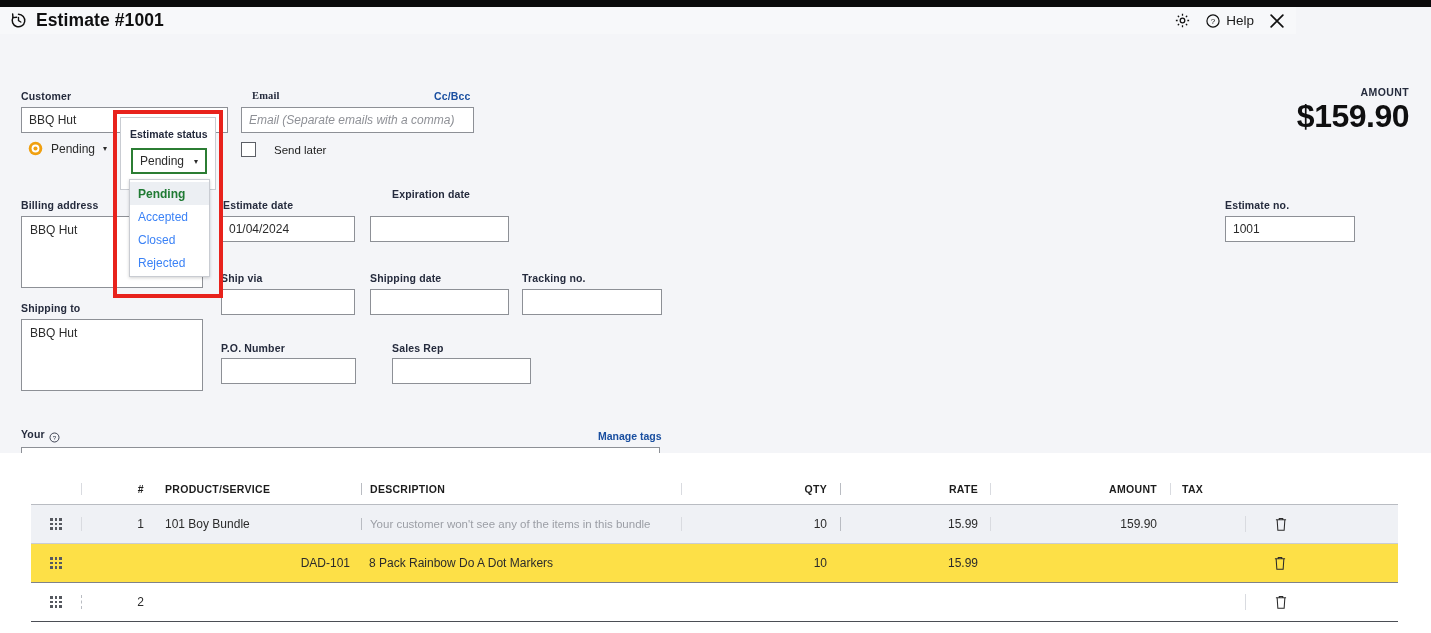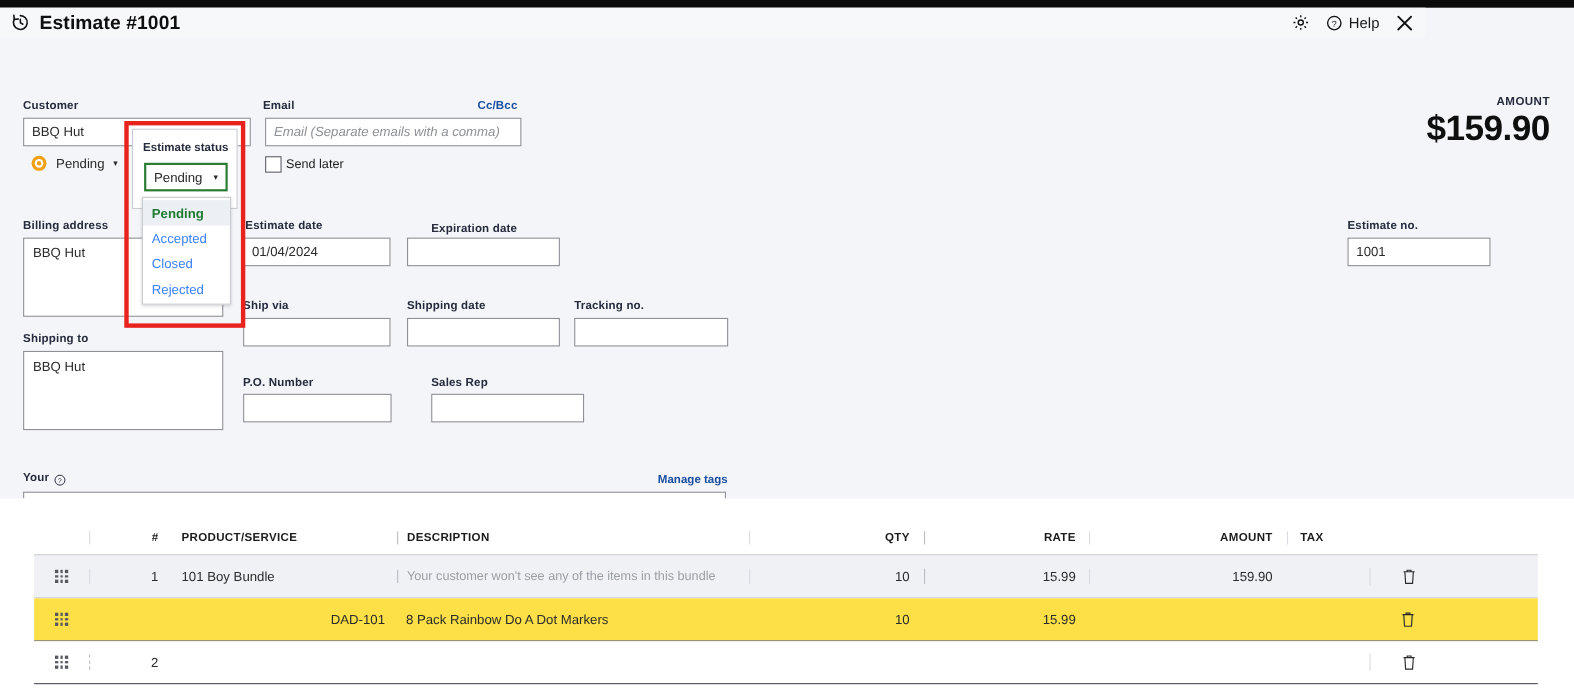--- a/index.html
+++ b/index.html
@@ -48,31 +48,31 @@
   .caret-sm { font-size: 8px; color: #2b2b2b; margin-left: 1px; }
 
   .billing-label { position: absolute; left: 21px; top: 165px; }
   .billing-area { position: absolute; left: 21px; top: 182px; width: 182px; height: 72px;
     background:#fff; border: 1px solid #8d9096; padding: 6px 8px; font-size: 12px; color:#2b2b2b; }
   .shipping-label { position: absolute; left: 21px; top: 268px; }
   .shipping-area { position: absolute; left: 21px; top: 285px; width: 182px; height: 72px;
     background:#fff; border: 1px solid #8d9096; padding: 6px 8px; font-size: 12px; color:#2b2b2b; }
 
   
-  .email-label { position: absolute; left: 239px; top: 56px; }
+  .email-label { position: absolute; left: 252px; top: 56px; font-family: Liberation Serif, serif; }
   .ccbcc { position: absolute; left: 434px; top: 56px; font-size: 10.5px; font-weight:bold; color: #1a4fa0; cursor:pointer; letter-spacing:.15px;}
   .email-input { position: absolute; left: 241px; top: 73px; width: 233px; }
-  .sendlater { position: absolute; left: 241px; top: 108px; display: flex; align-items: center; gap: 4px; cursor: pointer; }
+  .sendlater { position: absolute; left: 241px; top: 108px; display: flex; align-items: center; gap: 18px; cursor: pointer; }
   .cbx { width: 15px; height: 15px; border: 1px solid #5c5f66; background: #fff; display:block; }
   .sendlater-lbl { font-size: 11.5px; color: #1d1d1d; }
 
   
   .estdate-label { position: absolute; left: 223px; top: 165px; }
   .estdate-input { position: absolute; left: 221px; top: 182px; width: 134px; }
-  .expdate-label { position: absolute; left: 370px; top: 168px; padding-left: 22px; }
+  .expdate-label { position: absolute; left: 370px; top: 154px; padding-left: 22px; }
   .expdate-input { position: absolute; left: 370px; top: 182px; width: 139px; }
 
   .shipvia-label { position: absolute; left: 221px; top: 238px; }
   .shipvia-input { position: absolute; left: 221px; top: 255px; width: 134px; }
   .shipdate-label { position: absolute; left: 370px; top: 238px; }
   .shipdate-input { position: absolute; left: 370px; top: 255px; width: 139px; }
   .track-label { position: absolute; left: 522px; top: 238px; }
   .track-input { position: absolute; left: 522px; top: 255px; width: 140px; }
 
   .po-label { position: absolute; left: 221px; top: 308px; }

